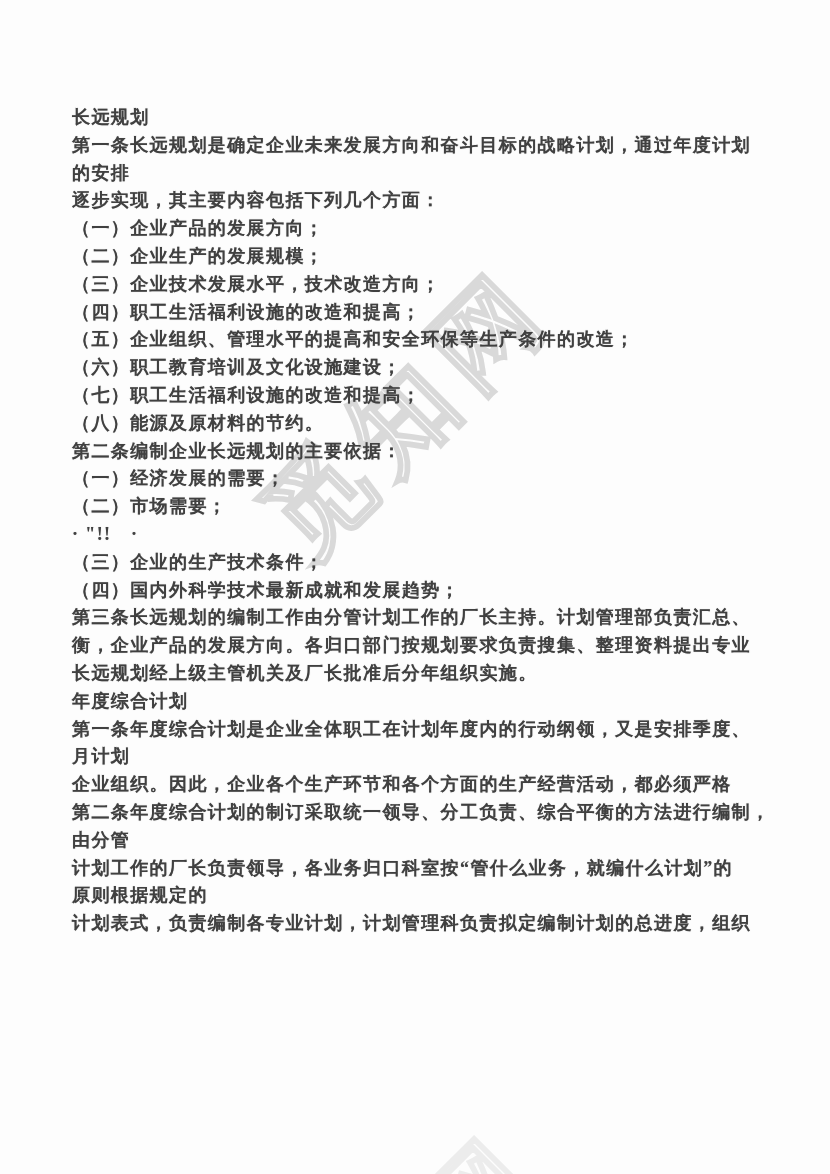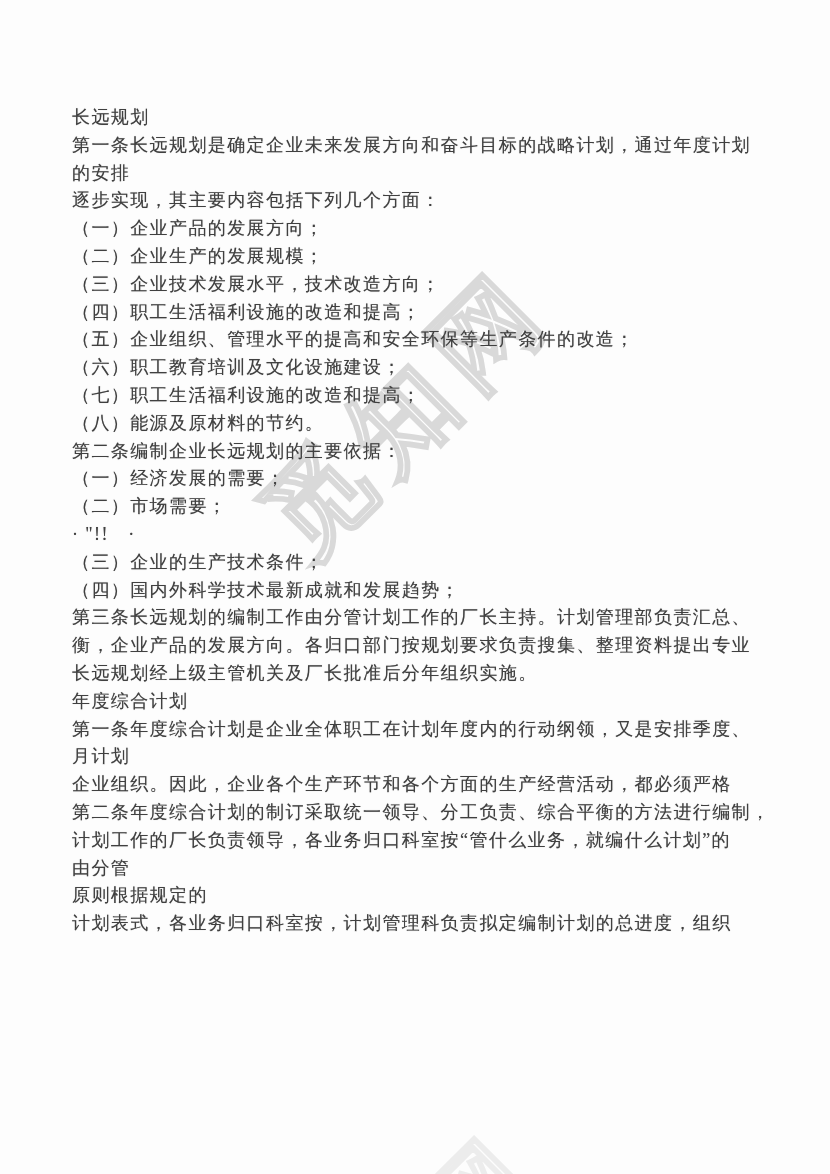--- a/index.html
+++ b/index.html
@@ -22,20 +22,21 @@
     z-index: 2;
   }
   .line {
     height: 27.8px;
     line-height: 27.8px;
     font-size: 18px;
     letter-spacing: 1.4px;
     color: #404040;
     white-space: nowrap;
     text-shadow: 0 0 0.7px rgba(60,60,60,0.5);
+    font-weight: bold;
   }
   .watermark {
     position: absolute;
     z-index: 1;
     white-space: nowrap;
     font-weight: bold;
     font-size: 102px;
     letter-spacing: 16px;
     color: transparent;
     -webkit-text-stroke: 2.5px #d9d9d9;
@@ -73,19 +74,19 @@
     <div class="line">（三）企业的生产技术条件；</div>
     <div class="line">（四）国内外科学技术最新成就和发展趋势；</div>
     <div class="line">第三条长远规划的编制工作由分管计划工作的厂长主持。计划管理部负责汇总、</div>
     <div class="line">衡，企业产品的发展方向。各归口部门按规划要求负责搜集、整理资料提出专业</div>
     <div class="line">长远规划经上级主管机关及厂长批准后分年组织实施。</div>
     <div class="line">年度综合计划</div>
     <div class="line">第一条年度综合计划是企业全体职工在计划年度内的行动纲领，又是安排季度、</div>
     <div class="line">月计划</div>
     <div class="line">企业组织。因此，企业各个生产环节和各个方面的生产经营活动，都必须严格</div>
     <div class="line">第二条年度综合计划的制订采取统一领导、分工负责、综合平衡的方法进行编制，</div>
+    <div class="line">由分管</div>
     <div class="line">计划工作的厂长负责领导，各业务归口科室按“管什么业务，就编什么计划”的</div>
-    <div class="line">由分管</div>
     <div class="line">原则根据规定的</div>
-    <div class="line">计划表式，各业务归口科室按，计划管理科负责拟定编制计划的总进度，组织</div>
+    <div class="line">计划表式，负责编制各专业计划，计划管理科负责拟定编制计划的总进度，组织</div>
   </div>
 
 </div>
 
 </body></html>

